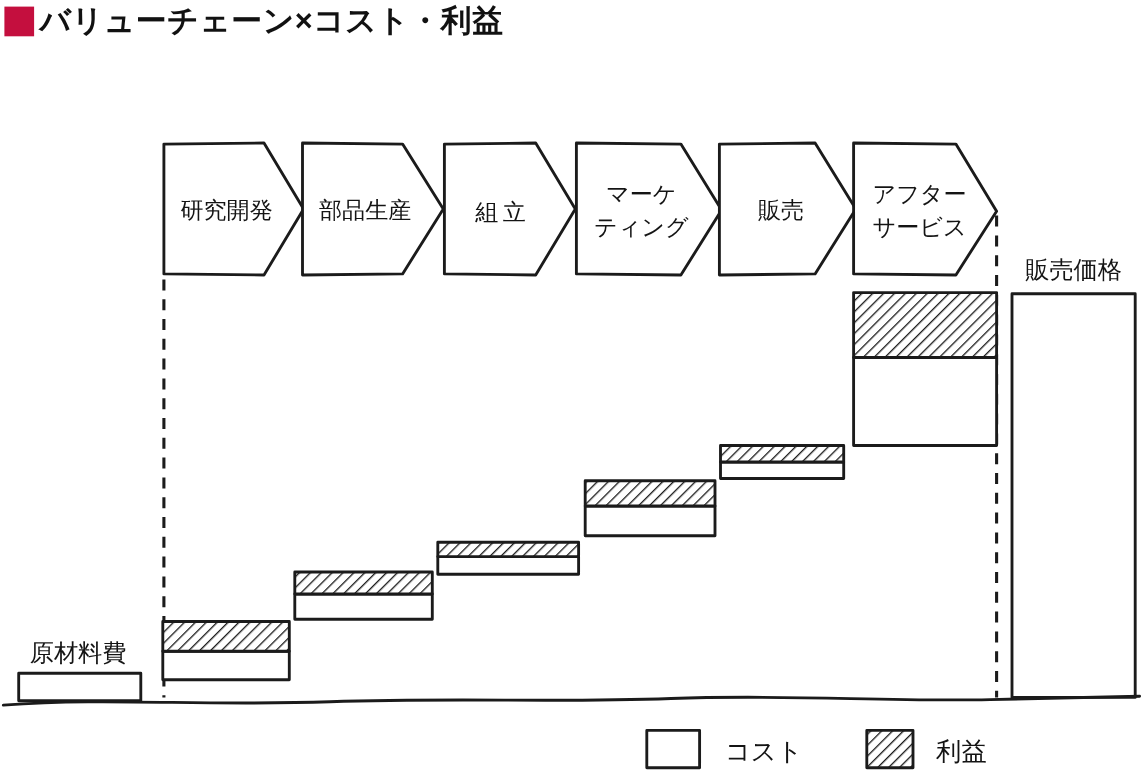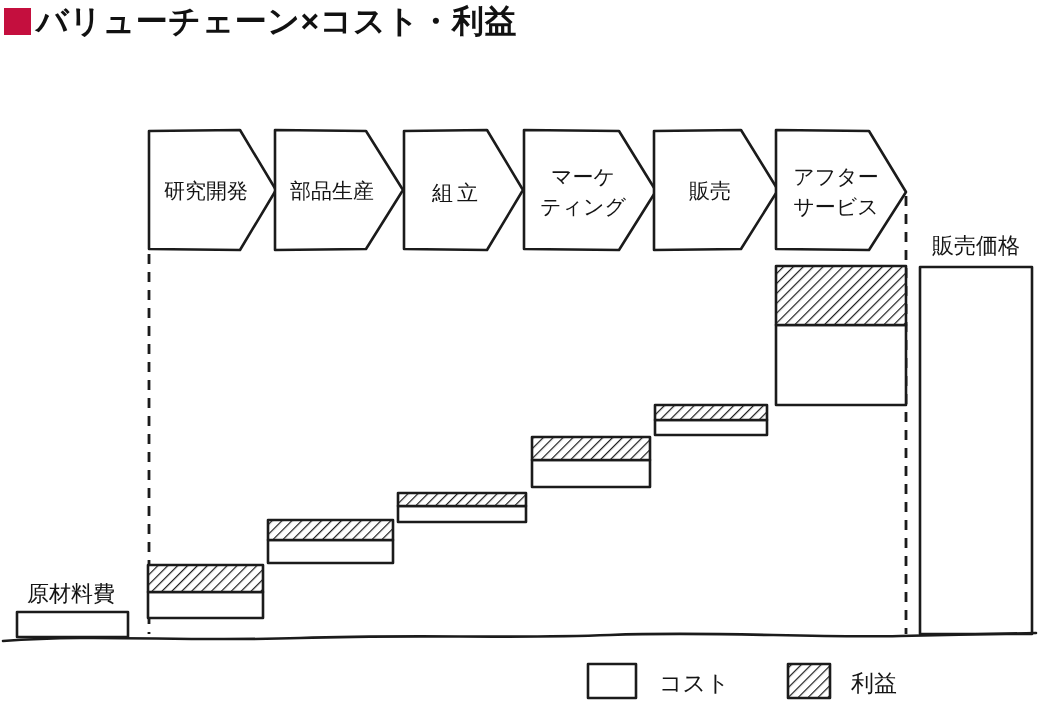--- a/index.html
+++ b/index.html
@@ -1,20 +1,20 @@
 <!DOCTYPE html>
 <html><head>
 <meta charset="utf-8">
 <style>
   html,body{margin:0;padding:0;background:#ffffff;}
   .page{position:relative;width:1040px;height:702px;background:#fff;overflow:hidden;
         font-family:"Liberation Sans","DejaVu Sans",sans-serif;}
   .page-header{position:absolute;left:4px;top:4px;display:flex;align-items:center;z-index:2;}
   .title-bullet{display:inline-block;width:27px;height:27px;margin-right:5px;background:#c40f3e;}
-  .page-title{margin:0;font-size:32px;font-weight:bold;color:#111;letter-spacing:0.5px;line-height:1.1;}
+  .page-title{margin:0;font-size:28px;font-weight:bold;color:#111;letter-spacing:0.5px;line-height:1.1;}
   svg{position:absolute;left:0;top:0;}
   .whitebox{fill:#ffffff;stroke:#1b1b1b;stroke-width:2.6;stroke-linejoin:round;}
   .hatchbox{fill:url(#hatch);stroke:#1b1b1b;stroke-width:2.6;stroke-linejoin:round;}
   .dash{stroke:#1b1b1b;stroke-width:2.8;stroke-dasharray:10 8;fill:none;}
   .ink{stroke:#1b1b1b;stroke-width:2.6;fill:none;stroke-linecap:round;}
   .lbl{font-family:"Liberation Sans","DejaVu Sans",sans-serif;font-size:22px;fill:#141414;}
   .chev-lbl{font-family:"Liberation Sans","DejaVu Sans",sans-serif;font-size:21px;fill:#141414;}
   .legend-lbl{font-family:"Liberation Sans","DejaVu Sans",sans-serif;font-size:23px;fill:#141414;}
 </style>
 </head>

